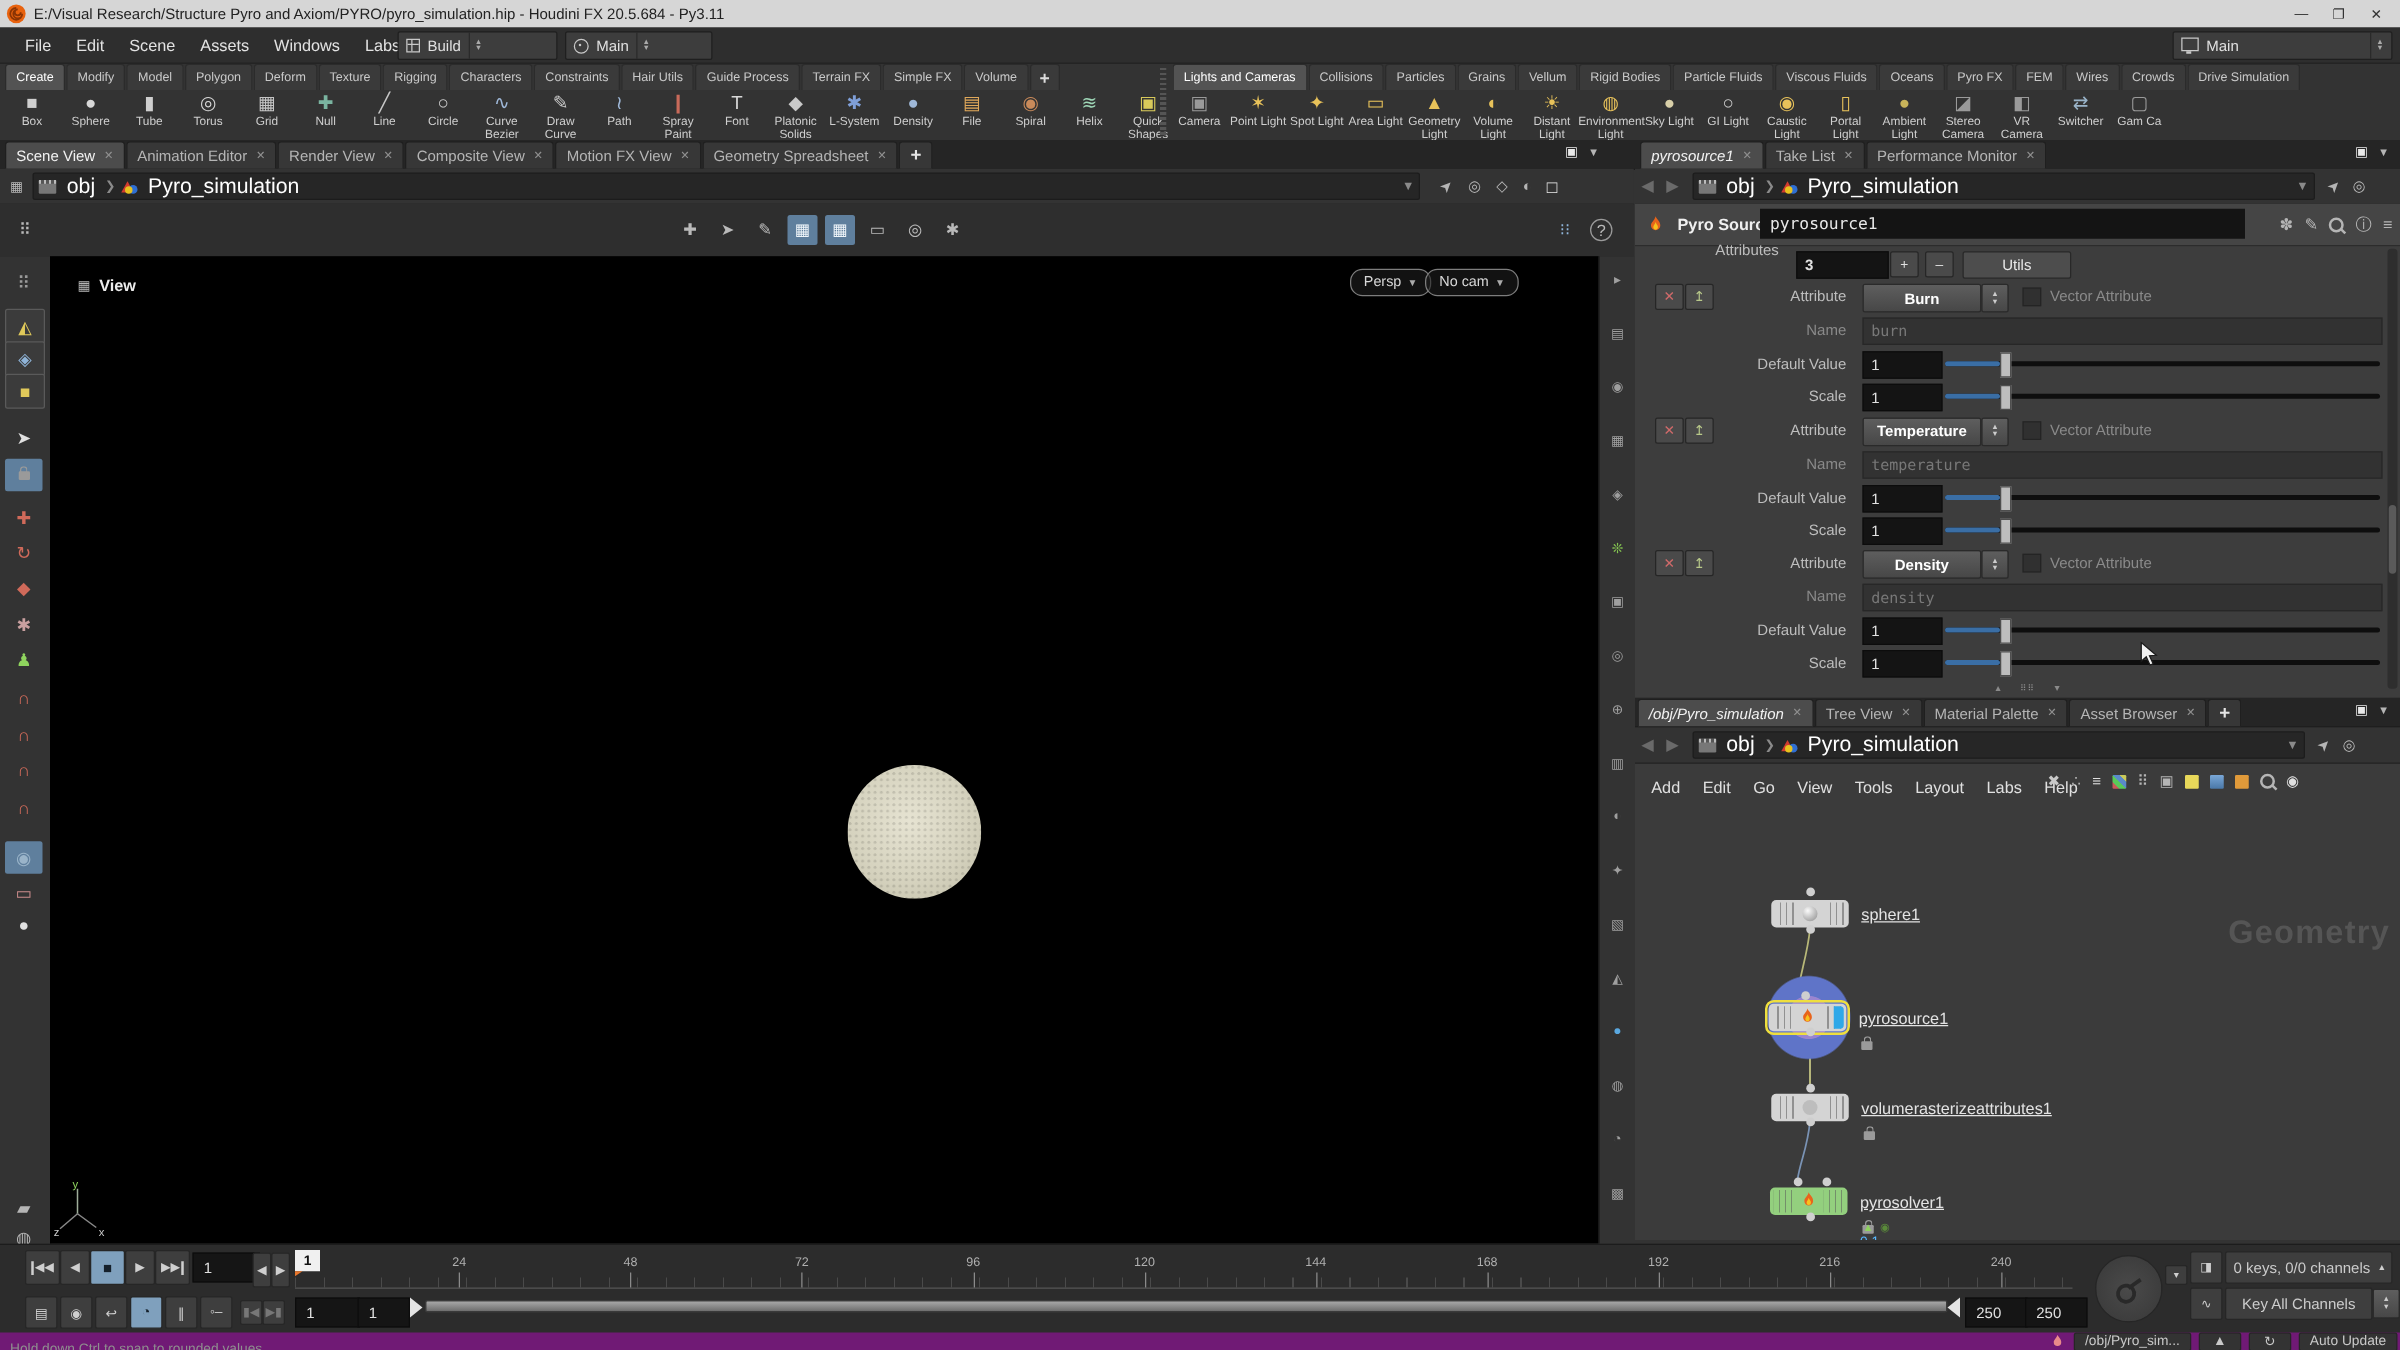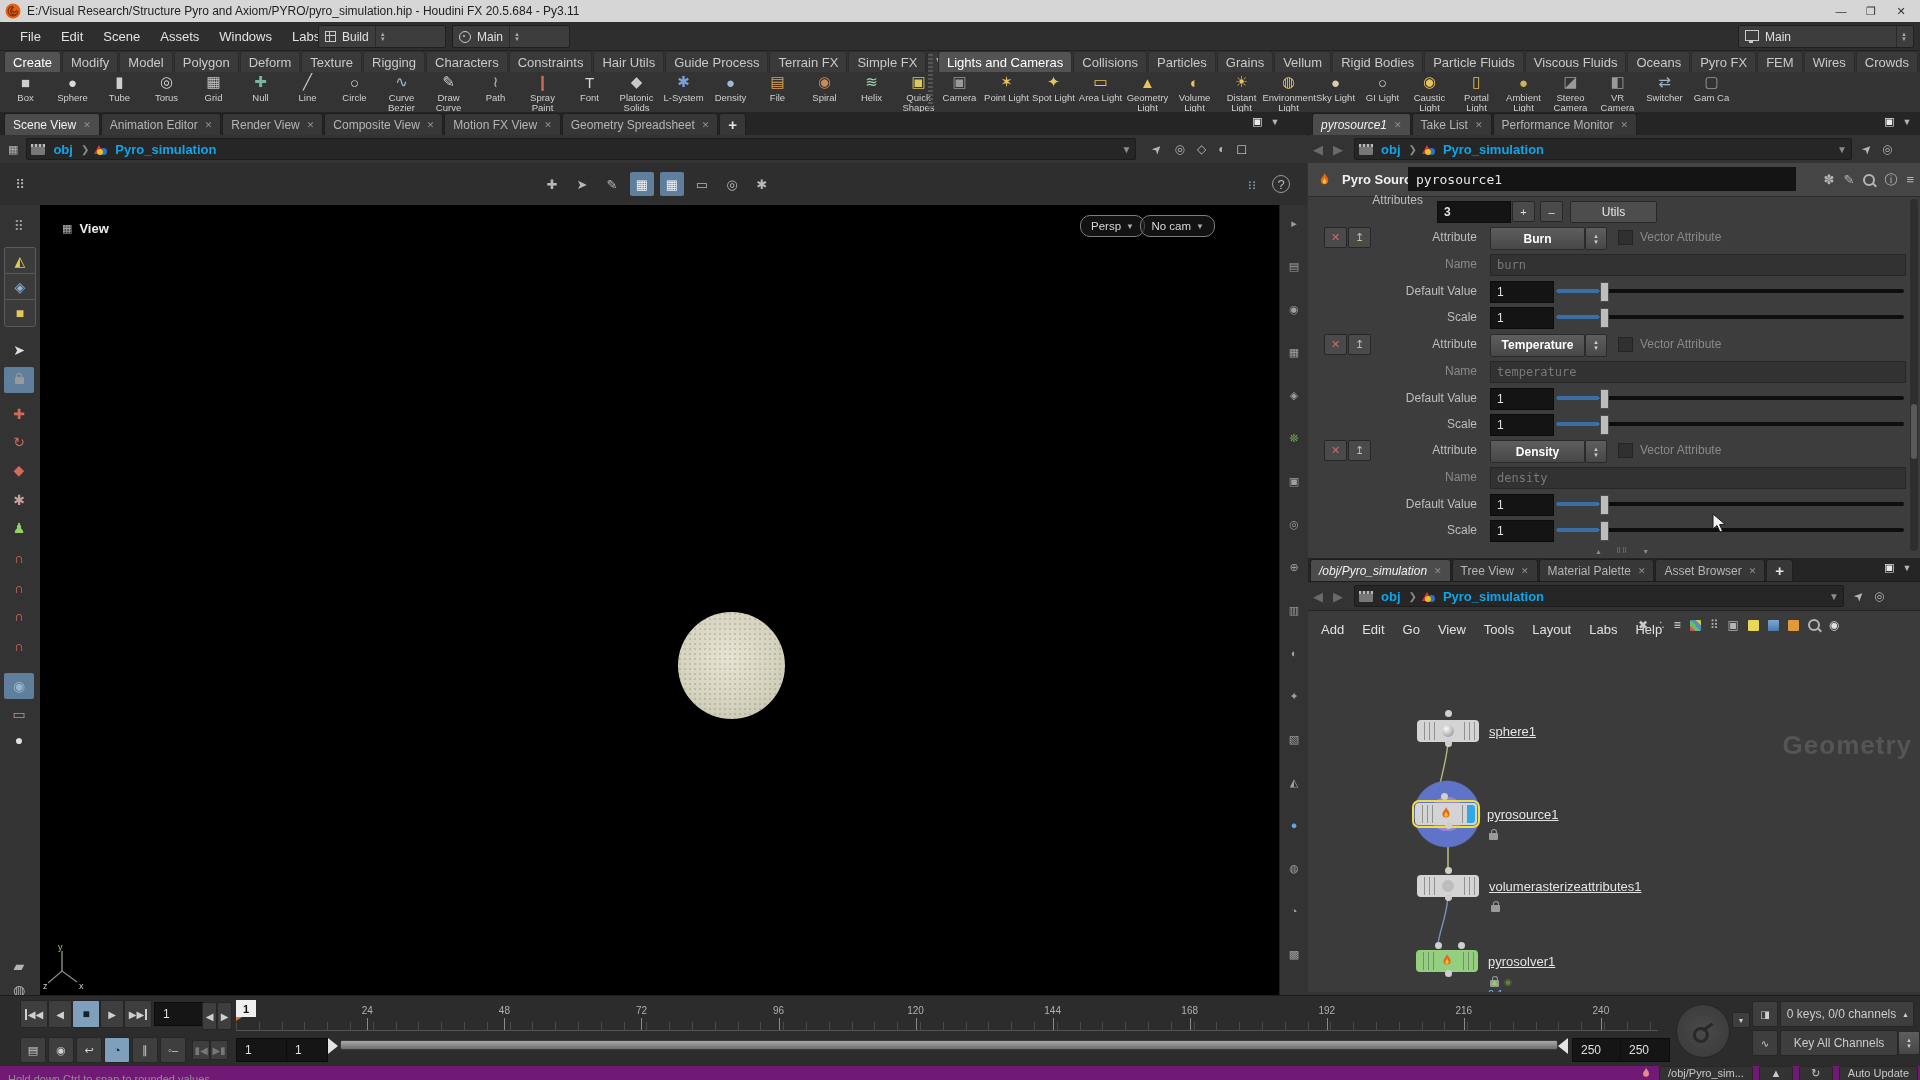--- a/index.html
+++ b/index.html
@@ -28,21 +28,21 @@
   .mwin::before{content:"";position:absolute;left:0;right:0;top:3px;height:1px;background:#c9c9c9;}
   .mwin::after{content:"";position:absolute;top:0;bottom:0;left:3px;width:1px;background:#c9c9c9;}
   .mtarget{width:10px;height:10px;border:1px solid #c9c9c9;border-radius:50%;position:relative;}
   .mtarget::after{content:"";position:absolute;left:3px;top:3px;width:2px;height:2px;background:#c9c9c9;border-radius:50%;}
   .mmon{width:12px;height:9px;border:1px solid #c9c9c9;position:relative;margin-bottom:2px;}
   .mmon::after{content:"";position:absolute;left:3px;bottom:-3px;width:4px;height:2px;background:#c9c9c9;}
 
   
   .shelftabs{position:absolute;top:50px;height:22px;display:flex;align-items:flex-end;}
   .stab{height:20px;display:flex;align-items:center;padding:0 8px;background:#3a3a3a;color:#c9c9c9;
-        border:1px solid #2b2b2b;border-bottom:none;border-radius:3px 3px 0 0;margin-right:1px;font-size:13px;white-space:nowrap;}
+        border:1px solid #2b2b2b;border-bottom:none;border-radius:3px 3px 0 0;margin-right:1px;font-size:10px;white-space:nowrap;}
   .stab.active{background:#535353;color:#fff;}
   .stab.plus{font-size:14px;font-weight:bold;padding:0 7px;color:#ddd;}
   .shelftools{position:absolute;top:72px;height:40px;display:flex;align-items:flex-start;}
   .tool{width:47px;display:flex;flex-direction:column;align-items:center;gap:1px;}
   .tool .tico{height:20px;font-size:15px;display:flex;align-items:center;justify-content:center;}
   .tool .tlbl{font-size:9.5px;color:#cfcfcf;text-align:center;line-height:9.5px;max-width:52px;}
   .shelf-divider{position:absolute;left:928px;top:52px;width:5px;height:56px;
     background:repeating-linear-gradient(0deg,#555 0 2px,transparent 2px 4px);}
 
   
@@ -51,21 +51,21 @@
         border:1px solid #1f1f1f;border-bottom:none;border-radius:3px 3px 0 0;margin-right:1px;font-size:12px;white-space:nowrap;}
   .ptab.active{background:#4c4c4c;color:#f2f2f2;}
   .ptab.italic{font-style:italic;}
   .ptab .x{color:#909090;font-size:9px;}
   .ptab.plus{font-size:15px;font-weight:bold;color:#e5e5e5;padding:0 8px;}
   .ptr-icons{position:absolute;top:3px;display:flex;gap:8px;align-items:center;}
 
   
   .pathbar{position:absolute;height:28px;background:#333;display:flex;align-items:center;border-bottom:1px solid #232323;}
   .pfield{height:20px;background:#262626;border:1px solid #1c1c1c;border-radius:2px;display:flex;align-items:center;padding:0 4px;gap:4px;}
-  .crumb{display:flex;align-items:center;gap:4px;color:#0ea5e9;font-size:13px;padding:0 4px;font-weight:bold;}
+  .crumb{display:flex;align-items:center;gap:4px;color:#ffffff;font-size:17px;padding:0 4px;}
   .chev{color:#8a8a8a;font-size:10px;}
   .navarrow{color:#6a6a6a;font-size:13px;width:20px;text-align:center;}
   .geoicon{width:14px;height:12px;position:relative;display:inline-block;}
   .geoicon i{position:absolute;display:block;}
   .clapper{width:14px;height:11px;background:#777;border-radius:1px;position:relative;}
   .clapper::before{content:"";position:absolute;top:0;left:0;right:0;height:3px;background:repeating-linear-gradient(90deg,#bbb 0 2px,#555 2px 4px);}
 
   
   .scenetoolbar{position:absolute;left:0;top:163px;width:1307px;height:42px;background:#2e2e2e;border-bottom:1px solid #202020;}
   .sticon{position:absolute;top:9px;width:24px;height:24px;display:flex;align-items:center;justify-content:center;

